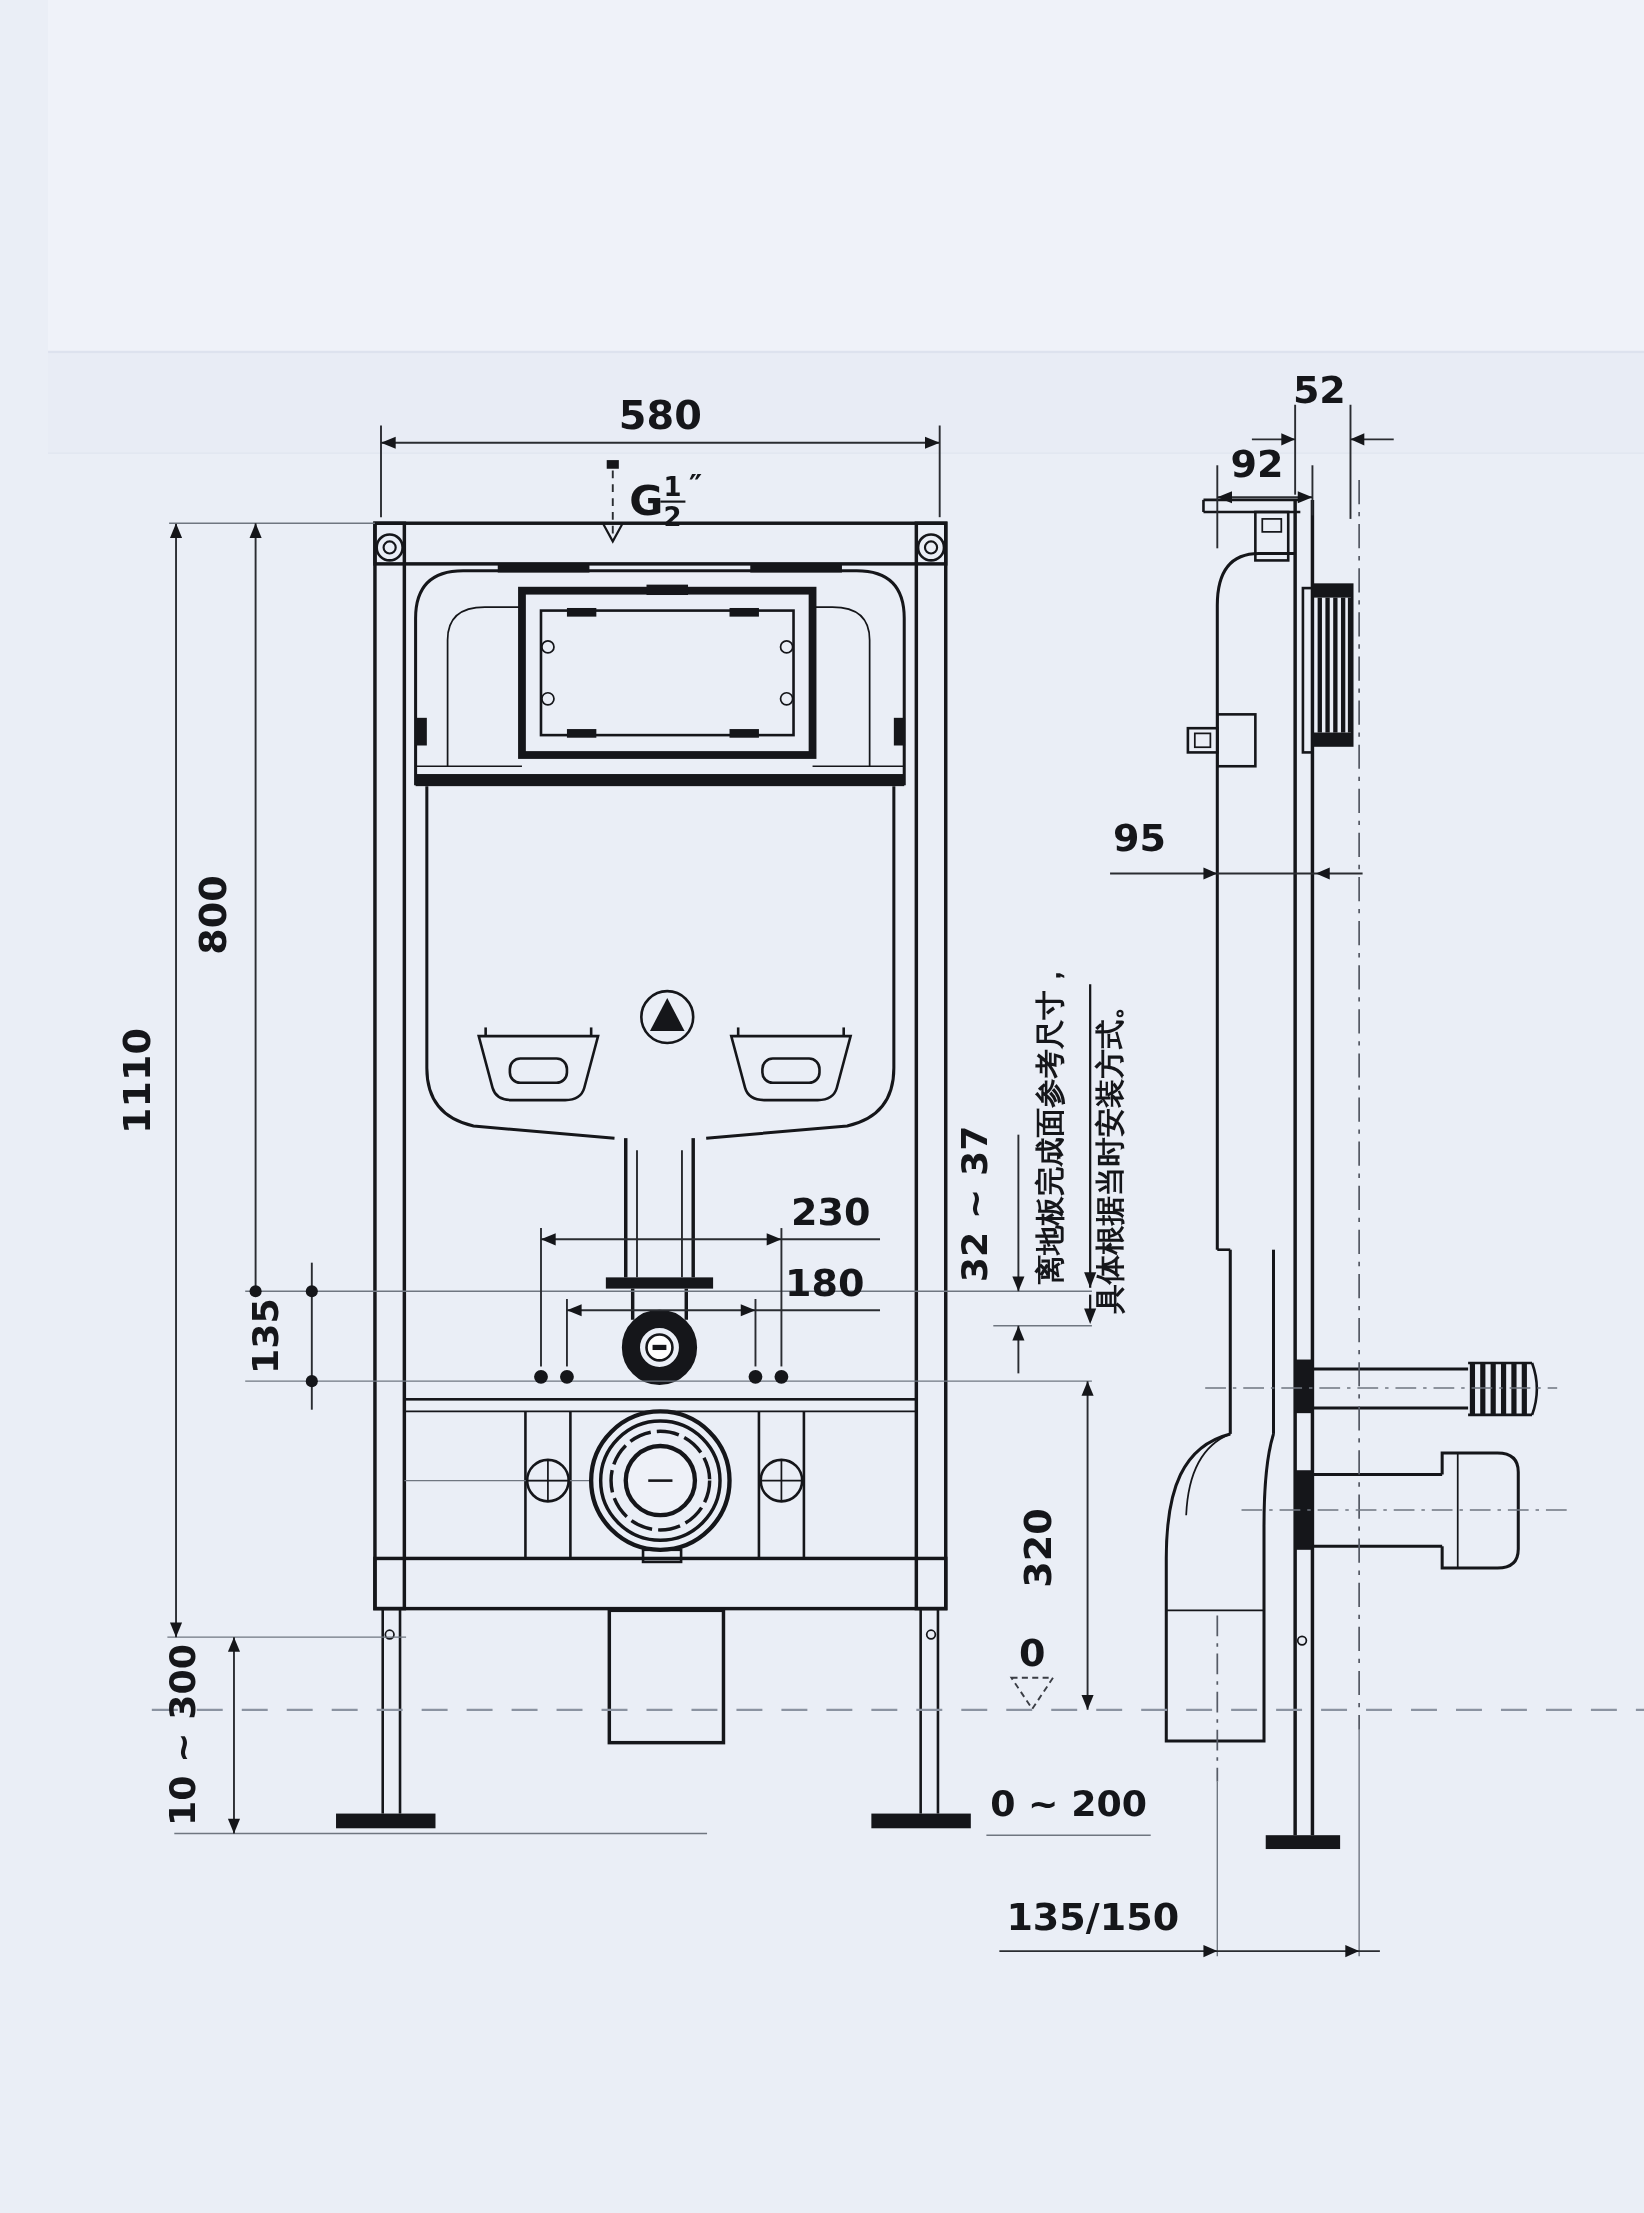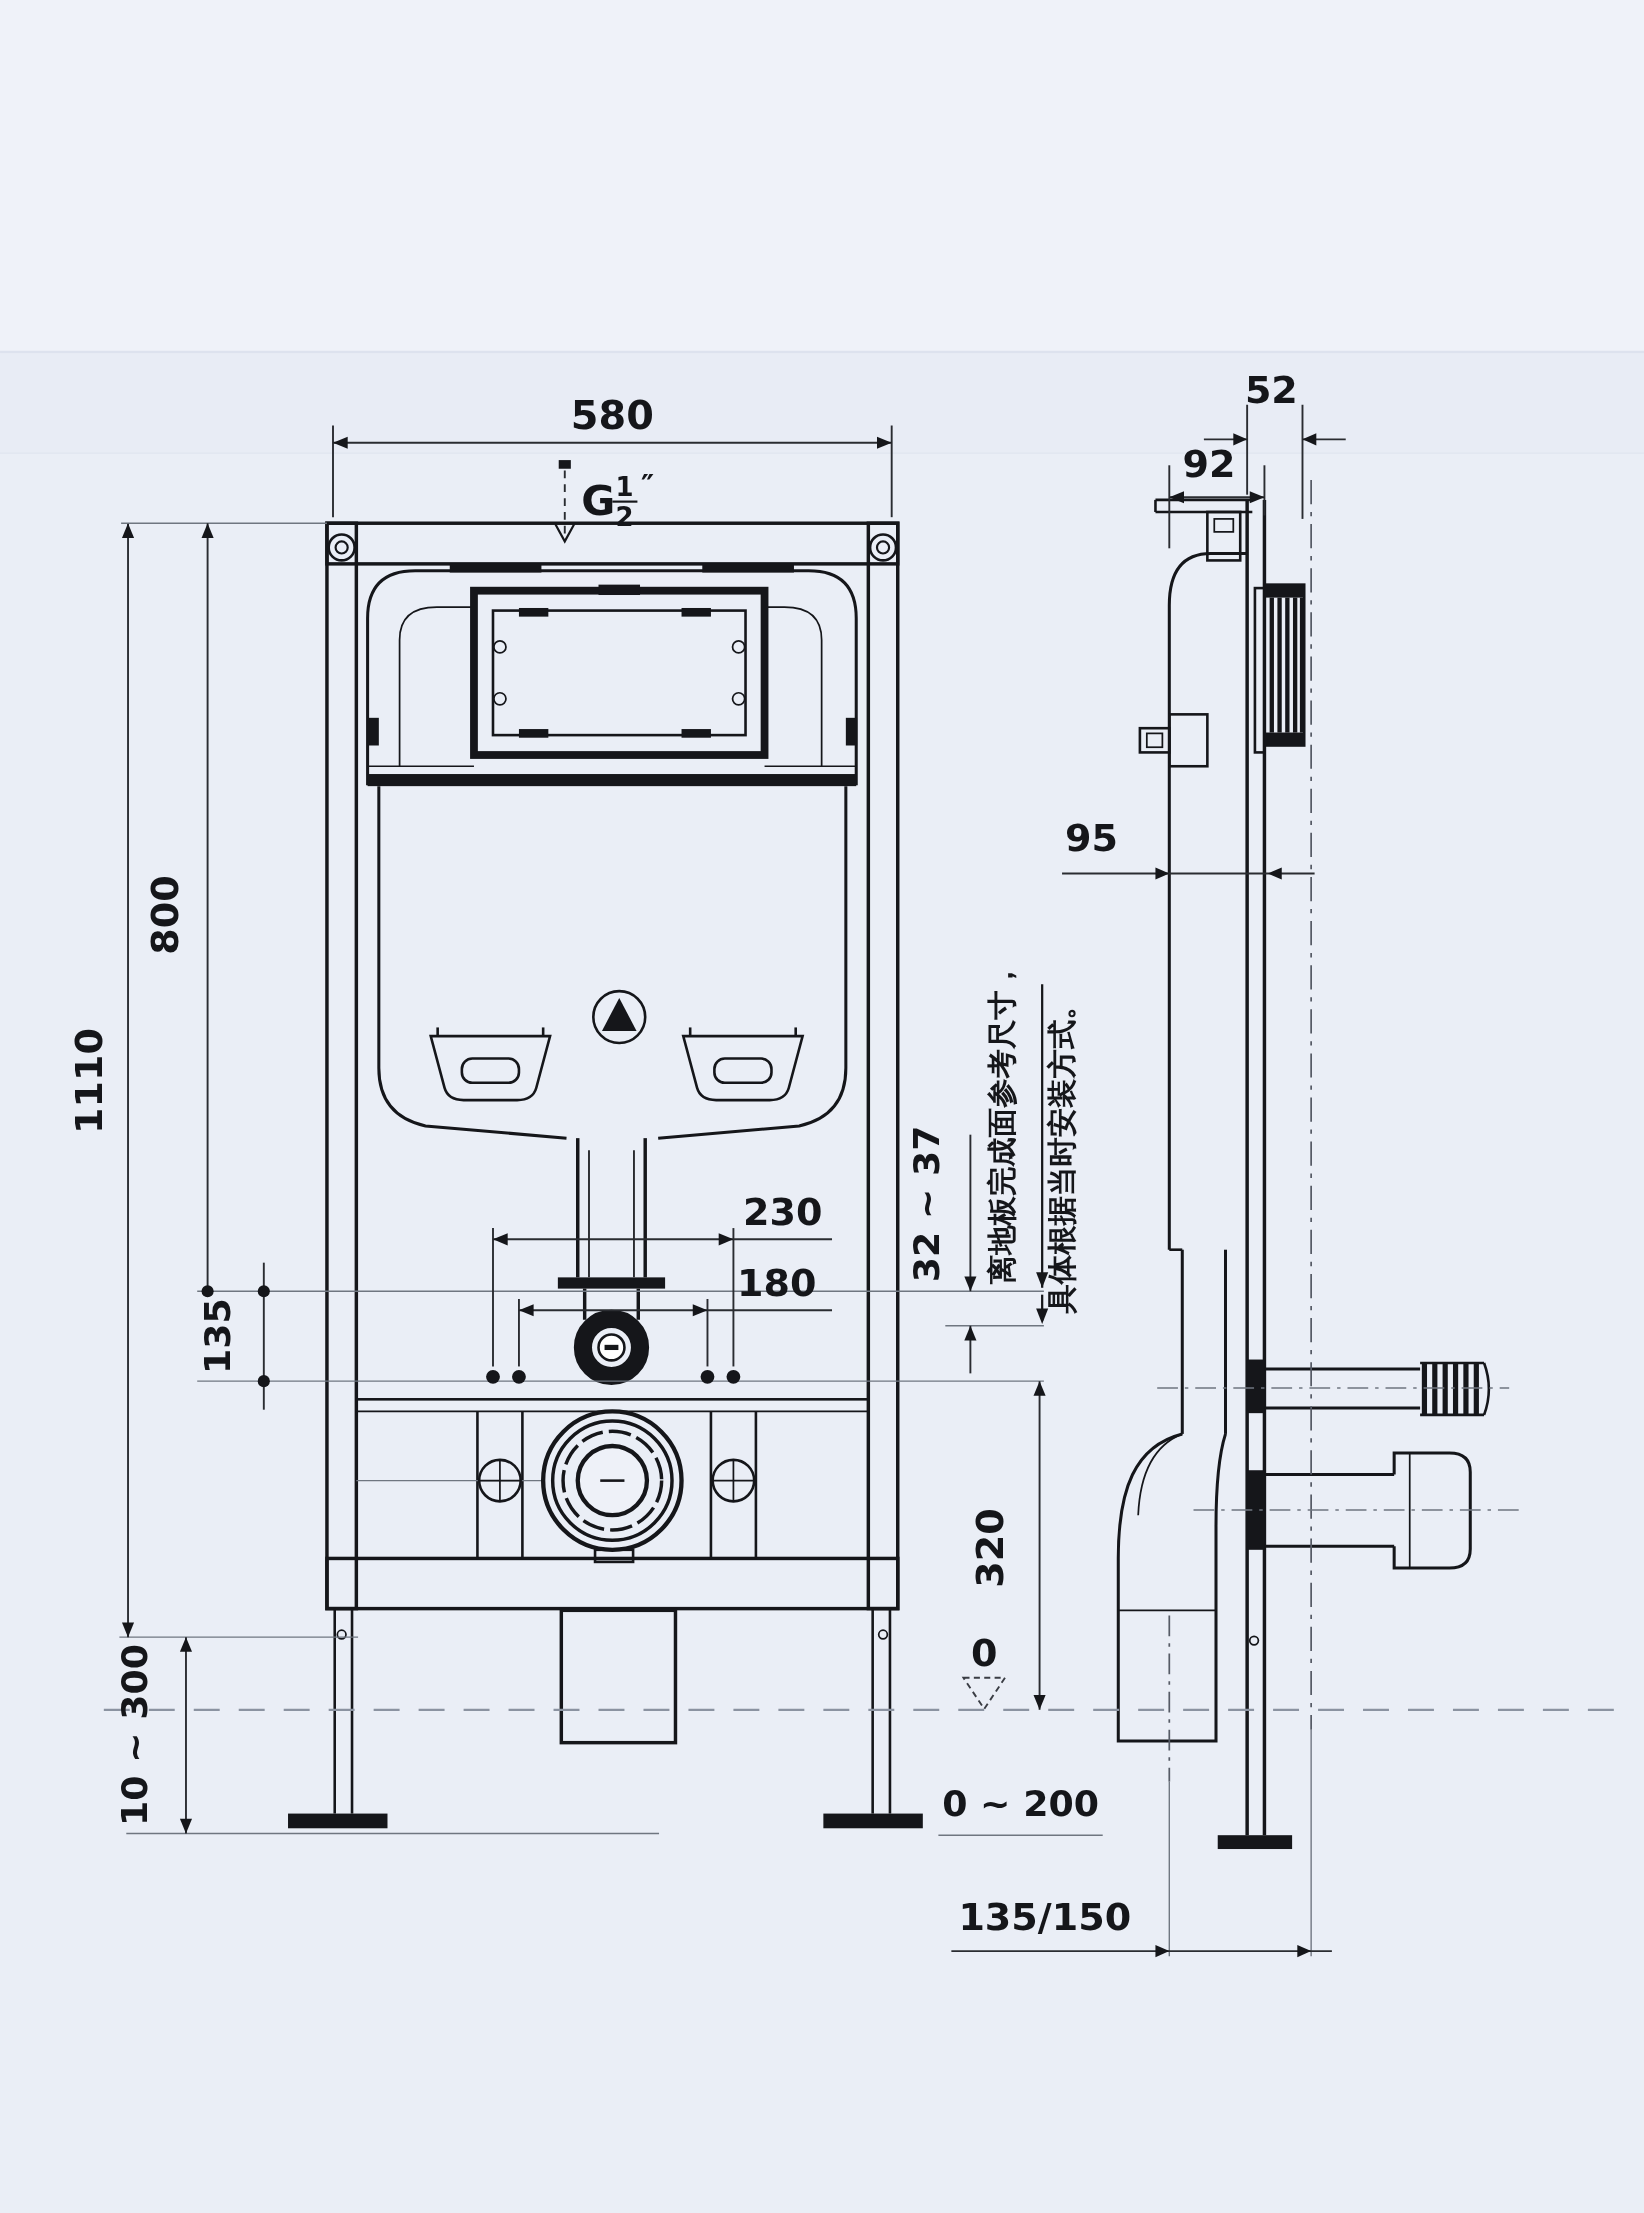--- a/index.html
+++ b/index.html
@@ -1,16 +1,16 @@
 <!DOCTYPE html>
 <html style="font-size:14px"><head>
 <meta charset="utf-8">
 <style>
   html,body{margin:0;padding:0;background:#eaeef6;}
-  .stage{width:1440px;height:2214px;position:relative;font-family:"DejaVu Sans",sans-serif;}
+  .stage{width:1440px;height:2214px;position:relative;font-family:"DejaVu Sans",sans-serif;margin-left:48px;}
   svg{display:block;}
   text{fill:#15161a;font-family:"DejaVu Sans",sans-serif;font-weight:600;}
   .ln{stroke:#15161a;fill:none;}
   .thin{stroke:#6f7680;stroke-width:1.6;fill:none;}
   .dim{stroke:#2a2c31;stroke-width:2.2;fill:none;}
   .arr{fill:#15161a;stroke:none;}
   .dot{fill:#15161a;stroke:none;}
   .blk{fill:#15161a;stroke:none;}
 </style>
 </head>

